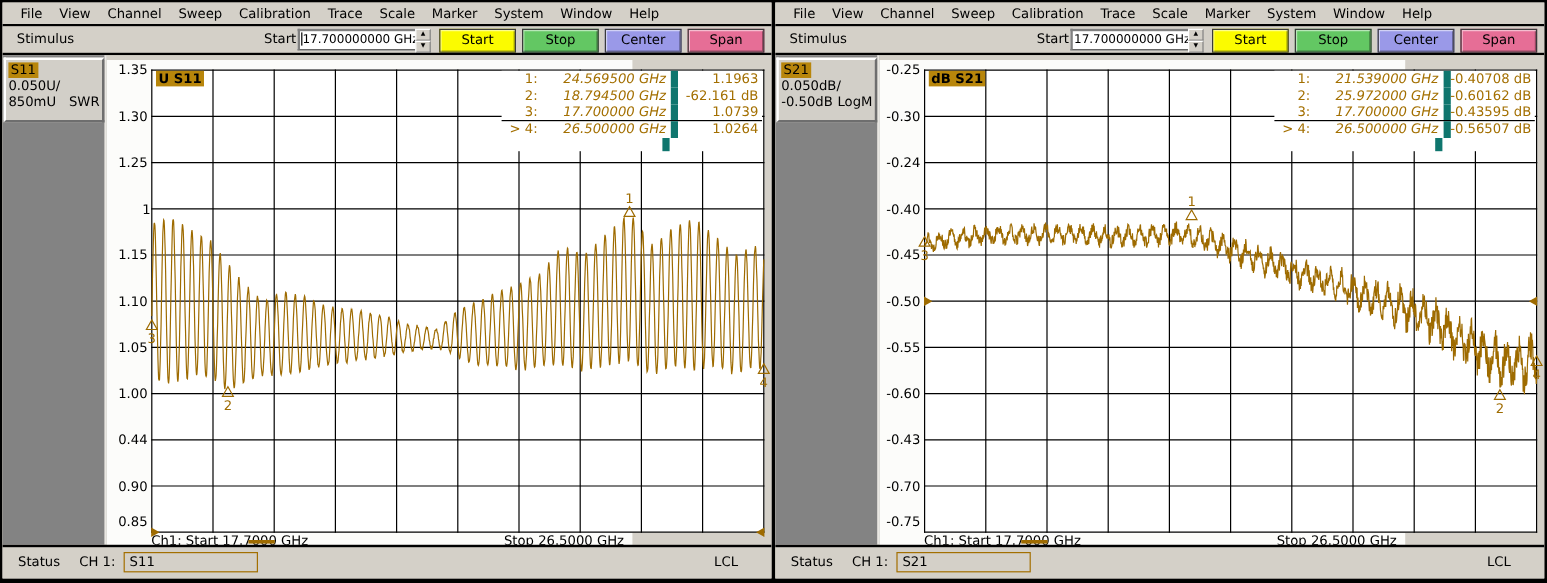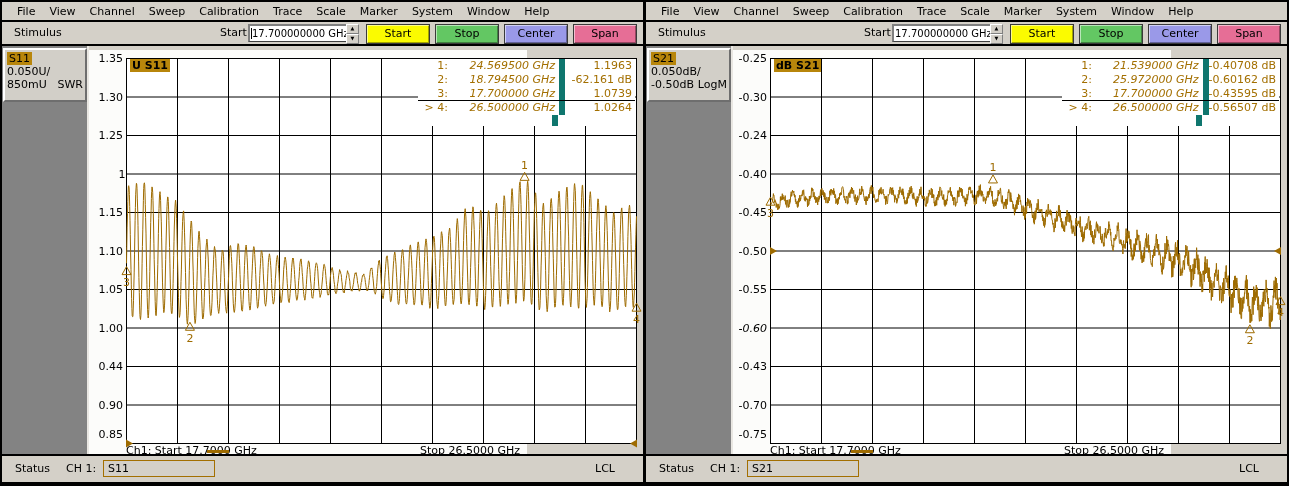--- a/index.html
+++ b/index.html
@@ -238,21 +238,21 @@
       </div>
       <div class="plot">
         <div class="ylabels">
           <div style="left: 1px; top: 2px;">-0.25</div>
           <div style="left: 1px; top: 40.5px;">-0.30</div>
           <div style="left: 1px; top: 79px;">-0.24</div>
           <div style="left: 1px; top: 117.5px;">-0.40</div>
           <div style="left: 1px; top: 156px;">-0.45</div>
           <div style="left: 1px; top: 194.5px;">-0.50</div>
           <div style="left: 1px; top: 233px;">-0.55</div>
-          <div style="left: 1px; top: 271.5px; font-style: italic;">-0.60</div>
+          <div style="left: 1px; top: 271.5px;">-0.60</div>
           <div style="left: 1px; top: 310px;">-0.43</div>
           <div style="left: 1px; top: 348.5px;">-0.70</div>
           <div style="left: 1px; top: 378px;">-0.75</div>
         </div>
         <svg class="grid-svg" width="511" height="386" viewBox="0 0 511 386">
           <rect x="0" y="0" width="511" height="386" fill="#FFFFFF"></rect>
           <line x1="0.5" y1="0" x2="0.5" y2="386" stroke="#000" stroke-width="1"></line>
           <line x1="51.5" y1="0" x2="51.5" y2="386" stroke="#000" stroke-width="1"></line>
           <line x1="102.5" y1="0" x2="102.5" y2="386" stroke="#000" stroke-width="1"></line>
           <line x1="153.5" y1="0" x2="153.5" y2="386" stroke="#000" stroke-width="1"></line>

